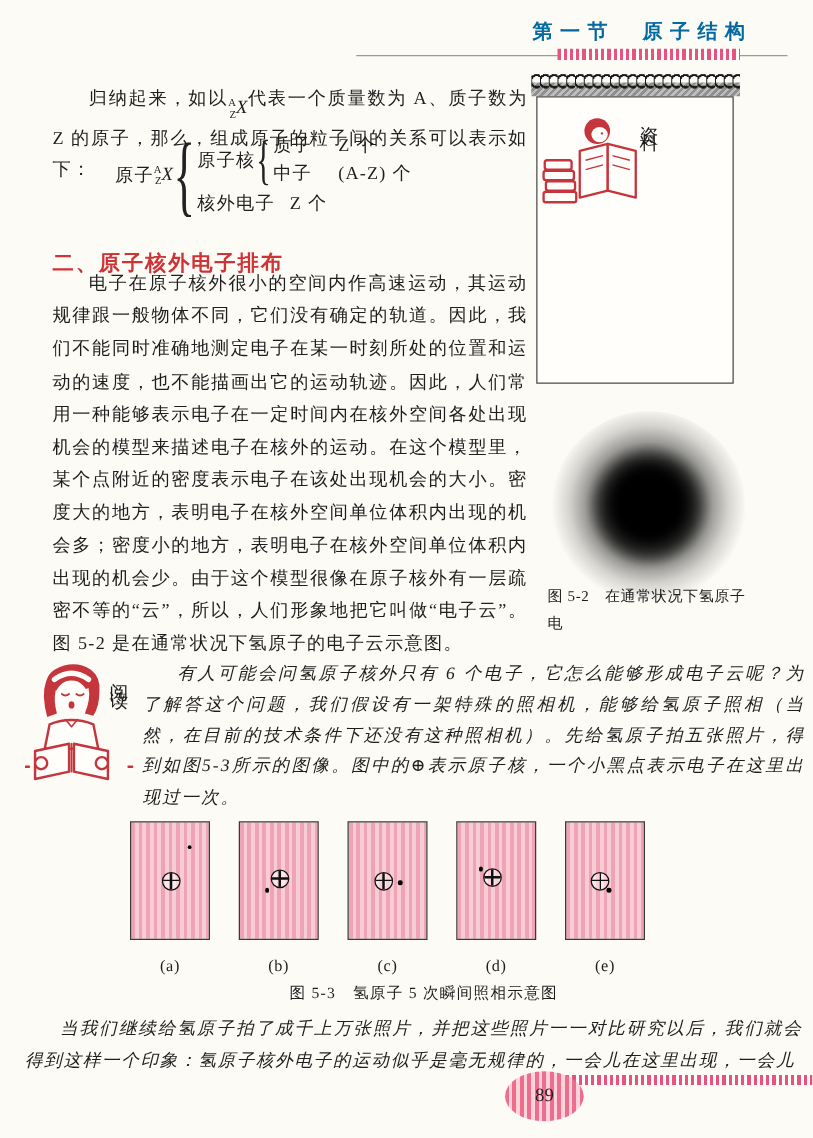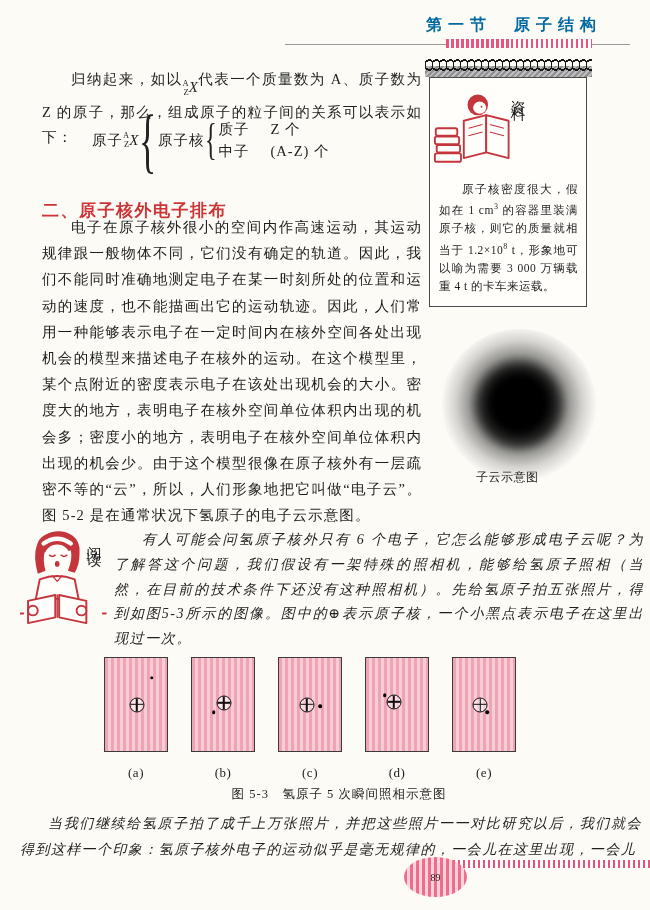--- a/index.html
+++ b/index.html
@@ -127,21 +127,21 @@
     text-align:justify; text-indent:2em;
   }
   
   .footer-accent { position:absolute; left:448px; top:860px; width:202px; height:8px; }
   .page-badge {
     position:absolute; left:404px; top:857px; width:63px; height:40px;
     border-radius:50%;
     background:repeating-linear-gradient(90deg,#ee6d8d 0 3px,#fbd3da 3px 6px);
     display:flex; align-items:center; justify-content:center;
   }
-  .page-badge span { font-size:10px; color:#222; }
+  .page-badge span { font-size:15px; color:#222; }
 </style>
 </head>
 <body>
 
 <div class="page-title">第一节　原子结构</div>
 <div class="header-rule"></div>
 <div class="header-accent stripe-bar"></div>
 
 <p class="intro"><span>归纳起来，如以</span><span class="nuclide">
       <span class="mz">
@@ -169,20 +169,21 @@
         <div class="f-line">
             <span class="f-label">质子</span>
             <span>Z 个</span>
           </div>
         <div class="f-line">
             <span class="f-label">中子</span>
             <span>(A-Z) 个</span>
           </div>
       </div>
     </div>
+    <div class="f-elec"><span>核外电子</span><span class="cnt">Z 个</span></div>
   </div>
 </div>
 
 <h2 class="section-heading">二、原子核外电子排布</h2>
 <p class="body-para">电子在原子核外很小的空间内作高速运动，其运动规律跟一般物体不同，它们没有确定的轨道。因此，我们不能同时准确地测定电子在某一时刻所处的位置和运动的速度，也不能描画出它的运动轨迹。因此，人们常用一种能够表示电子在一定时间内在核外空间各处出现机会的模型来描述电子在核外的运动。在这个模型里，某个点附近的密度表示电子在该处出现机会的大小。密度大的地方，表明电子在核外空间单位体积内出现的机会多；密度小的地方，表明电子在核外空间单位体积内出现的机会少。由于这个模型很像在原子核外有一层疏密不等的“云”，所以，人们形象地把它叫做“电子云”。图 5-2 是在通常状况下氢原子的电子云示意图。</p>
 
 <div class="coil">
   <div class="band"></div>
   <div class="loops"></div>
 </div>
@@ -197,21 +198,20 @@
         <circle cx="48" cy="15" r="11" fill="#c5353c" stroke="none"></circle>
         <ellipse cx="50" cy="18" rx="7" ry="6.5" fill="#fffefb" stroke="none"></ellipse>
         <circle cx="52" cy="17" r="1" fill="#c5353c" stroke="none"></circle>
         <path d="M33,32 L57,26 L57,66 L33,72 Z" fill="#fffefb"></path>
         <path d="M81,32 L57,26 L57,66 L81,72 Z" fill="#fffefb"></path>
         <path d="M38,40 L53,36 M61,36 L76,40 M38,48 L53,44 M61,44 L76,48" stroke-width="1.2"></path>
       </g>
     </svg>
   </div>
   <div class="ref-title vlabel">资料</div>
-  <p class="ref-text"><span>原子核密度很大，假如在 1 cm</span><sup>3</sup><span> 的容器里装满原子核，则它的质量就相当于 1.2×10</span><sup>8</sup><span> t，形象地可以喻为需要 3 000 万辆载重 4 t 的卡车来运载。</span></p>
 </div>
 
 <div class="cloud-fig">
   <svg width="172" height="166" viewBox="0 0 172 166">
     <defs>
       <radialGradient id="cloudfade" cx="50%" cy="48%" r="50%">
         <stop offset="0%" stop-color="#000"></stop>
         <stop offset="30%" stop-color="#000" stop-opacity="0.97"></stop>
         <stop offset="48%" stop-color="#000" stop-opacity="0.72"></stop>
         <stop offset="65%" stop-color="#000" stop-opacity="0.38"></stop>
@@ -226,21 +226,21 @@
       <filter id="soft">
           <feGaussianBlur stdDeviation="5"></feGaussianBlur>
         </filter>
     </defs>
     <circle cx="86" cy="81" r="78" fill="url(#cloudfade)" filter="url(#speckle)"></circle>
     <circle cx="86" cy="79" r="42" fill="#000" opacity="0.5" filter="url(#soft)"></circle>
     <circle cx="86" cy="77" r="29" fill="#000" filter="url(#soft)"></circle>
   </svg>
 </div>
 <div class="fig52-caption">
-  <div class="l2">子云示意图</div>
+  <div>图 5-2　在通常状况下氢原子电</div>
 </div>
 
 <div class="girl-illustration">
   <svg width="88" height="102" viewBox="0 0 90 105">
     <g stroke="#c5353c" stroke-width="2" fill="none" stroke-linejoin="round" stroke-linecap="round">
       <path d="M24,9 Q40,0 54,9 Q62,15 61,27 Q61,39 56,47 L49,45 Q54,33 52,24 Q38,30 25,26 Q23,35 26,45 L18,48 Q13,30 17,19 Q19,12 24,9 Z" fill="#c5353c" stroke="none"></path>
       <path d="M24,17 Q38,7 52,17" stroke="#fffefb" stroke-width="4.5"></path>
       <ellipse cx="38" cy="30" rx="13" ry="12" fill="#fffefb" stroke="none"></ellipse>
       <path d="M30,29 q3,2.5 6,0 M42,29 q3,2.5 6,0" stroke-width="1.5"></path>
       <ellipse cx="38" cy="38" rx="2.4" ry="3" fill="#c5353c" stroke="none"></ellipse>

